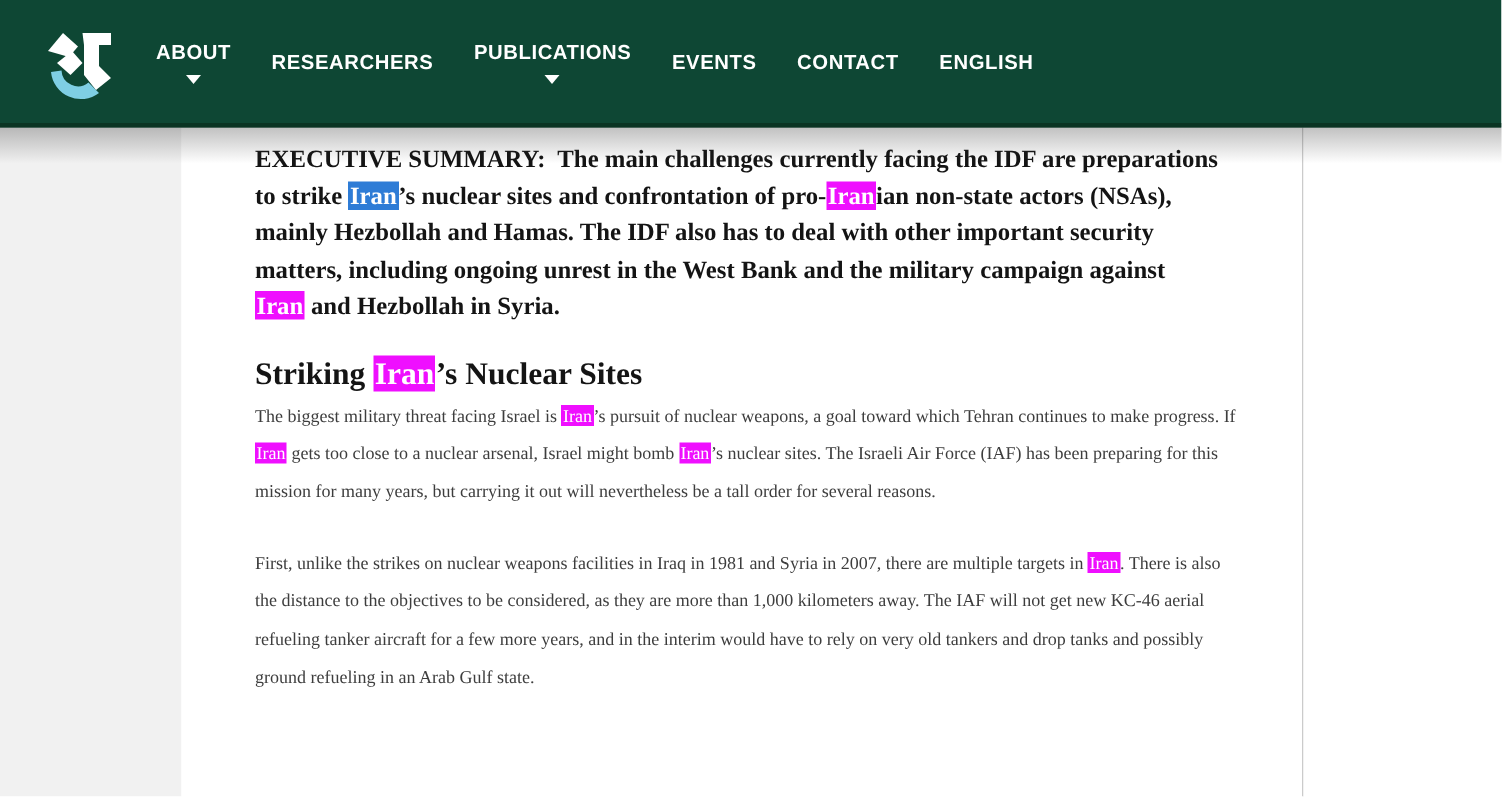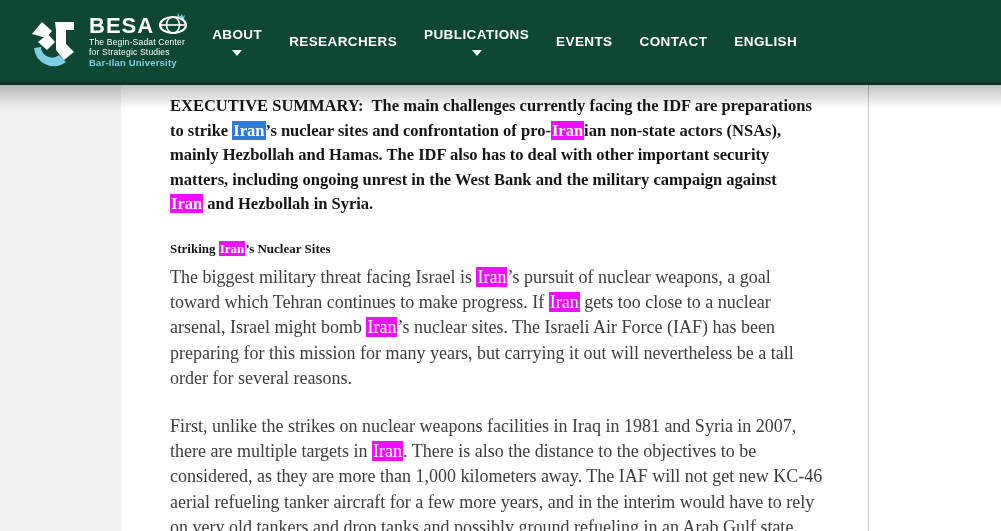--- a/index.html
+++ b/index.html
@@ -43,59 +43,45 @@
   .right-col { flex:1 1 auto; background:#fff; }
 
   
   .exec-summary {
     font-family:"Liberation Serif", serif; font-weight:bold;
     font-size:16.5px; line-height:24.5px; color:var(--text-dark,#141414);
     max-width:643px; margin:0 0 21px 0;
   }
   .section-heading {
     font-family:"Liberation Serif", serif; font-weight:bold;
-    font-size:13px; line-height:22px; color:var(--text-dark,#141414);
+    font-size:21px; line-height:22px; color:var(--text-dark,#141414);
     margin:0 0 5px 0;
   }
   .body-para {
     font-family:"Liberation Serif", serif; font-weight:normal;
-    font-size:18px; line-height:25.4px; color:var(--text-body,#3d3d3d);
+    font-size:12px; line-height:25.4px; color:var(--text-body,#3d3d3d);
     max-width:654px; margin:0;
   }
   .body-para.spaced { margin-top:22px; }
 
   .hl { color:#fff; padding:0 1px; }
   .hl-match  { background:var(--highlight-match,#ef0fff); }
   .hl-active { background:var(--highlight-active,#2e7cd6); }
 </style>
 </head>
 <body>
 
 <header class="site-header">
   <div class="logo">
     <svg class="logo-emblem" viewBox="0 0 52 54">
       <path d="M6 34 A 20 20 0 0 0 38 48 L 31 41 A 11 11 0 0 1 13 33 Z" fill="#7fcfe4"></path>
       <path d="M4 20 L14 8 L24 17 L18 24 Z" fill="#ffffff"></path>
       <path d="M27 8 L46 8 L46 16 L38 16 L38 30 L46 38 L36 46 L28 36 L28 16 Z" fill="#ffffff"></path>
       <path d="M10 28 L20 20 L27 28 L19 36 Z" fill="#ffffff"></path>
     </svg>
-    <div class="logo-text">
-      <div class="logo-name-row">
-        <span class="logo-name">BESA</span>
-        <svg class="globe-icon" viewBox="0 0 30 22">
-          <path d="M20 1 L22 5 L24 2 L25 5 L27 3 L26 7 L19 6 Z" fill="#7fcfe4"></path>
-          <ellipse cx="15" cy="13" rx="13" ry="8" fill="none" stroke="#ffffff" stroke-width="2.2"></ellipse>
-          <ellipse cx="15" cy="13" rx="6.5" ry="8" fill="none" stroke="#ffffff" stroke-width="1.6"></ellipse>
-          <line x1="2.5" y1="13" x2="27.5" y2="13" stroke="#ffffff" stroke-width="1.6"></line>
-        </svg>
-      </div>
-      <span class="logo-tagline">The Begin-Sadat Center</span>
-      <span class="logo-tagline">for Strategic Studies</span>
-      <span class="logo-univ">Bar-Ilan University</span>
-    </div>
   </div>
 
   <nav class="main-nav">
     <a class="nav-item">
       <span>ABOUT</span>
       <span class="caret"></span>
     </a>
     <a class="nav-item">
       <span>RESEARCHERS</span>
     </a>

